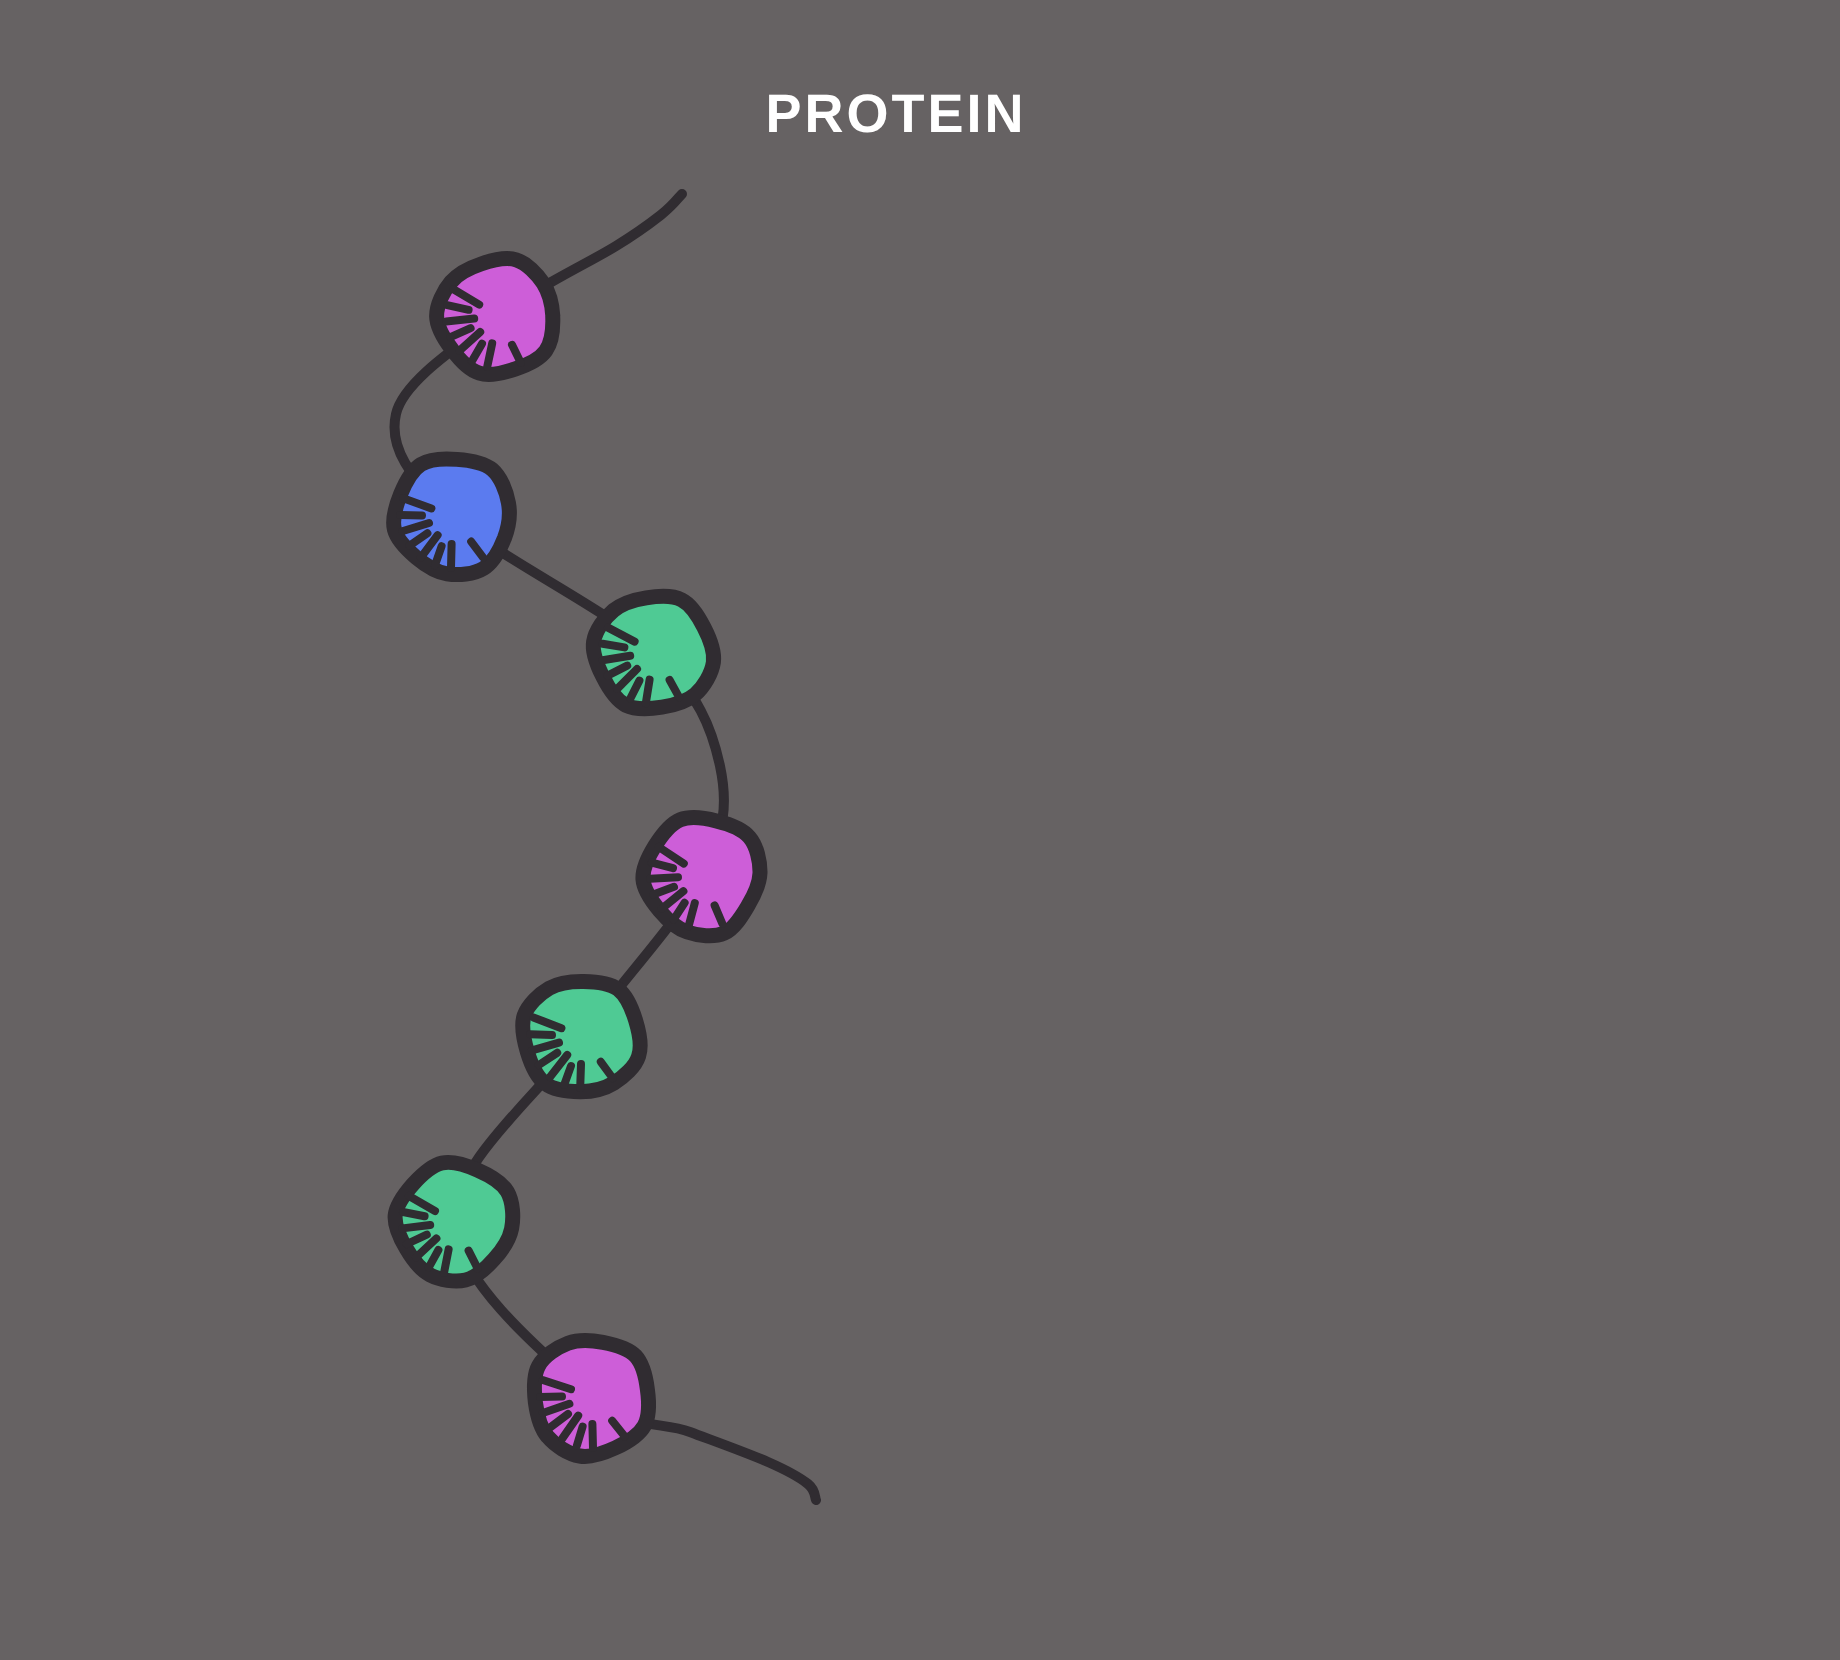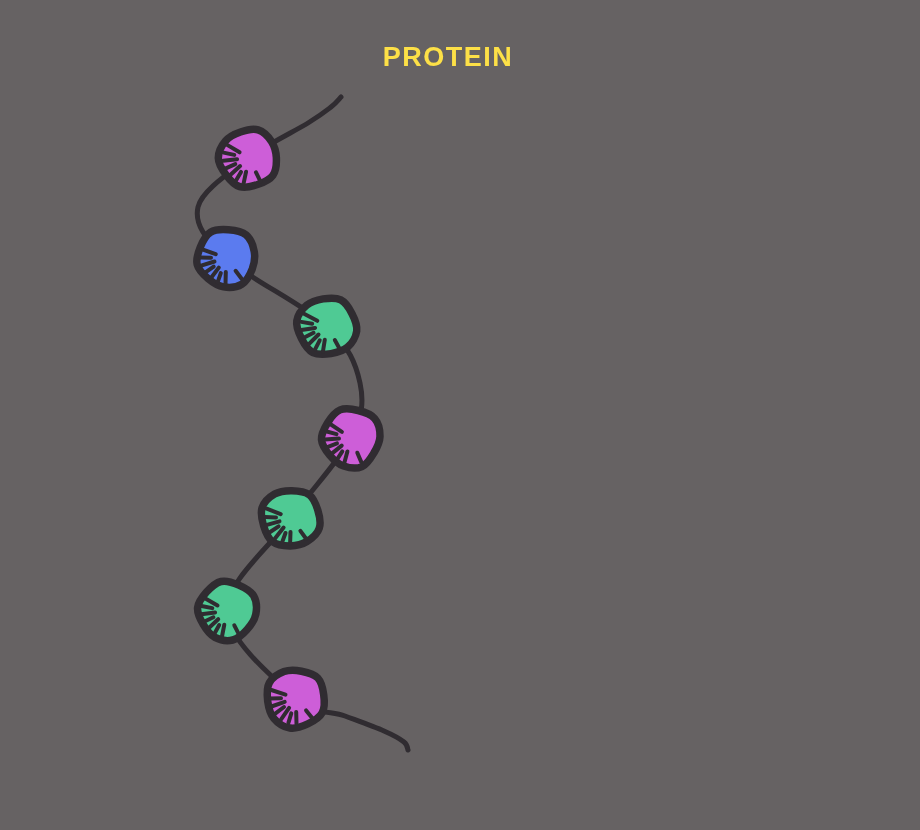--- a/index.html
+++ b/index.html
@@ -24,21 +24,21 @@
     position: absolute;
     top: 0; left: 0;
     width: 920px; height: 830px;
     display: block;
   }
 </style>
 </head>
 <body>
 
 <div class="stage" style="background: rgb(102, 98, 99);">
-  <div class="diagram-title" style="color: #fde047;">PROTEIN</div>
+  <div class="diagram-title" style="color: #ffffff;">PROTEIN</div>
   <svg class="chain" id="chain-svg" viewBox="0 0 920 830">
       <path d="M341 97 C339.3 98.7 336.5 102.7 331.0 107.0 C325.5 111.3 321.7 114.5 308.0 123.0 C294.3 131.5 267.3 144.0 249.0 158.0 C230.7 172.0 201.8 190.3 198.0 207.0 C194.2 223.7 204.5 238.2 226.0 258.0 C247.5 277.8 304.7 305.2 327.0 326.0 C349.3 346.8 356.0 364.3 360.0 383.0 C364.0 401.7 362.5 415.5 351.0 438.0 C339.5 460.5 311.7 489.2 291.0 518.0 C270.3 546.8 226.2 581.0 227.0 611.0 C227.8 641.0 276.3 680.5 296.0 698.0 C315.7 715.5 330.3 710.5 345.0 716.0 C359.7 721.5 374.2 726.7 384.0 731.0 C393.8 735.3 400.0 738.8 404.0 742.0 C408.0 745.2 407.3 748.7 408.0 750.0" fill="none" stroke="#302c31" stroke-width="5" stroke-linecap="round"></path>
       <g>
         <path d="M276.35 158 C276.6 163.6 276.0 170.9 272.9 175.4 C269.8 179.8 263.2 182.7 257.6 184.5 C252.1 186.4 245.0 188.3 239.7 186.6 C234.4 185.0 229.5 179.5 226.0 174.7 C222.4 170.0 218.4 163.6 218.3 158.0 C218.3 152.4 221.8 145.3 225.5 141.0 C229.2 136.6 235.1 133.8 240.5 132.0 C246.0 130.1 253.0 128.3 258.1 129.9 C263.3 131.5 268.5 136.9 271.6 141.6 C274.6 146.3 276.1 152.4 276.4 158.0 Z" fill="#cd5ed8" stroke="#302c31" stroke-width="7.5" stroke-linejoin="round"></path>
         <line x1="226.7" y1="144.6" x2="239.6" y2="152.3" stroke="#302c31" stroke-width="4" stroke-linecap="round"></line>
         <line x1="223.6" y1="152.6" x2="234.3" y2="154.9" stroke="#302c31" stroke-width="4" stroke-linecap="round"></line>
         <line x1="223.1" y1="160.7" x2="237.1" y2="159.3" stroke="#302c31" stroke-width="4" stroke-linecap="round"></line>
         <line x1="225.2" y1="168.6" x2="235.3" y2="164.1" stroke="#302c31" stroke-width="4" stroke-linecap="round"></line>
         <line x1="229.7" y1="175.4" x2="240.1" y2="166.0" stroke="#302c31" stroke-width="4" stroke-linecap="round"></line>
         <line x1="236.0" y1="180.5" x2="241.0" y2="171.9" stroke="#302c31" stroke-width="4" stroke-linecap="round"></line>

